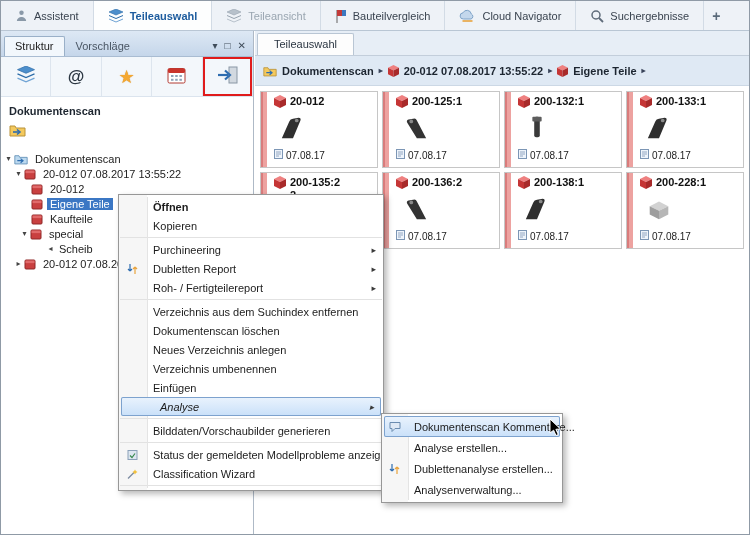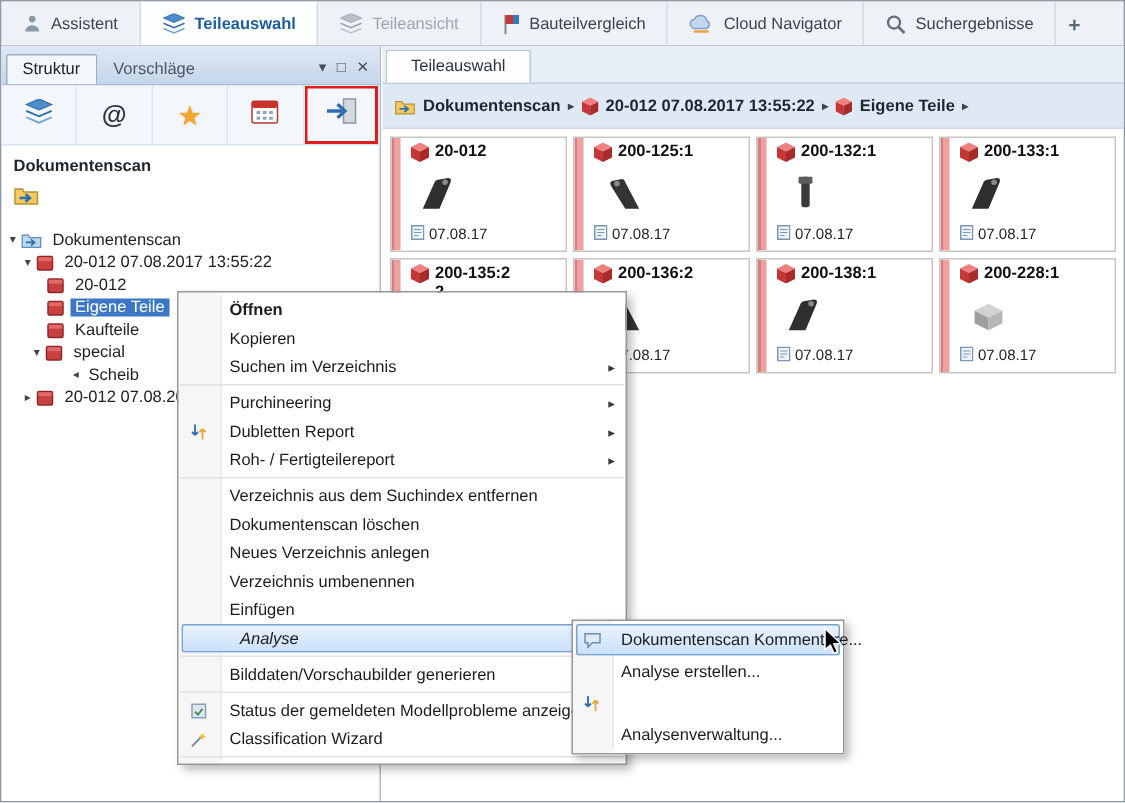--- a/index.html
+++ b/index.html
@@ -52,21 +52,21 @@
   .card::before { content:""; position:absolute; left:0; top:0; bottom:0; width:6px; background:linear-gradient(to right,#d97c7c 0 2px,#eda2a0 2px); }
   .ctitle { display:flex; align-items:flex-start; gap:4px; font-size:11px; font-weight:bold; color:#111; }
   .ctext span { display:block; line-height:13px; }
   .cbody { display:flex; gap:6px; margin-top:3px; align-items:flex-start;flex-direction:column; }
   .thumb { width:38px; height:28px; display:flex; align-items:center; justify-content:center; flex:none; }
   .meta { display:flex; flex-direction:column; font-size:10px; color:#222; margin-top:2px; }
   .dline { display:flex; align-items:center; gap:3px; }
   .unit { margin-left:13px; margin-top:4px;font-family:Liberation Serif, serif; }
 
   
-  .context-menu { position:absolute; left:117px; top:193px; width:300px; background:linear-gradient(to right,#f6f6f6 0 28px,#fff 28px); border:1px solid #979797; box-shadow:3px 3px 6px rgba(0,0,0,.28); z-index:10; padding:2px 0; font-size:11px; color:#1c1c1c; }
+  .context-menu { position:absolute; left:117px; top:193px; width:266px; background:linear-gradient(to right,#f6f6f6 0 28px,#fff 28px); border:1px solid #979797; box-shadow:3px 3px 6px rgba(0,0,0,.28); z-index:10; padding:2px 0; font-size:11px; color:#1c1c1c; }
   .context-menu::before { content:""; position:absolute; left:28px; top:2px; bottom:2px; width:1px; background:#e4e4e4; }
   .mi { position:relative; display:flex; align-items:center; height:19px; padding-left:34px; padding-right:16px; white-space:nowrap; }
   .mi.bold { font-weight:bold; }
   .mi.has-sub::after { content:"\25B8"; position:absolute; right:7px; font-size:9px; color:#3a3a3a; }
   .mi.hover { background:linear-gradient(#eaf3fd,#c9e0f9); box-shadow:inset 0 0 0 1px #7da2ce; border-radius:2px; margin:0 2px; padding-left:39px;font-style:italic; }
   .mico { position:absolute; left:8px; top:50%; transform:translateY(-50%); display:flex; }
   .msep { height:1px; background:#e2e2e2; margin:2px 1px; }
 
   
   .submenu { position:absolute; left:380px; top:412px; width:182px; background:linear-gradient(to right,#f6f6f6 0 26px,#fff 26px); border:1px solid #979797; box-shadow:3px 3px 6px rgba(0,0,0,.28); z-index:11; padding:2px 0; font-size:11px; color:#1c1c1c; }
@@ -601,23 +601,20 @@
     </div>
   </div>
 
   <div class="context-menu">
     <div class="mi bold">
         <span>Öffnen</span>
       </div>
     <div class="mi">
         <span>Kopieren</span>
       </div>
-    <div class="mi has-sub">
-        <span>Suchen im Verzeichnis</span>
-      </div>
     <div class="msep"></div>
     <div class="mi has-sub">
         <span>Purchineering</span>
       </div>
     <div class="mi has-sub">
       <span class="mico">
           <svg width="11" height="12" viewBox="0 0 11 12">
             <path d="M3 1v7M3 8 1 6M3 8l2-2" fill="none" stroke="#2e6db0" stroke-width="1.2"></path>
             <path d="M8 11V4M8 4 6 6M8 4l2 2" fill="none" stroke="#e8a33d" stroke-width="1.2"></path>
           </svg>
@@ -684,20 +681,21 @@
     <div class="smi">
         <span>Analyse erstellen...</span>
       </div>
     <div class="smi">
       <span class="mico">
           <svg width="11" height="12" viewBox="0 0 11 12">
             <path d="M3 1v7M3 8 1 6M3 8l2-2" fill="none" stroke="#2e6db0" stroke-width="1.2"></path>
             <path d="M8 11V4M8 4 6 6M8 4l2 2" fill="none" stroke="#e8a33d" stroke-width="1.2"></path>
           </svg>
         </span>
+      <span>Dublettenanalyse erstellen...</span>
       </div>
     <div class="smi">
         <span>Analysenverwaltung...</span>
       </div>
   </div>
 
   <svg class="cursor" width="13" height="19" viewBox="0 0 13 19">
       <path d="M1 1v14l3.6-2.8L7 17.5l2.3-1-2.4-5.2L11.5 11z" fill="#000" stroke="#fff" stroke-width="1"></path>
     </svg>
 

